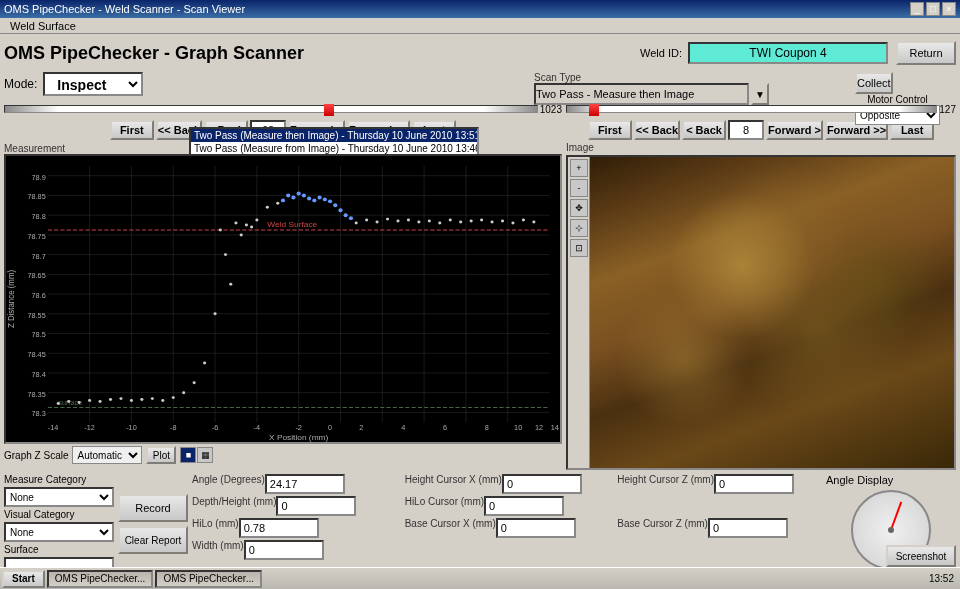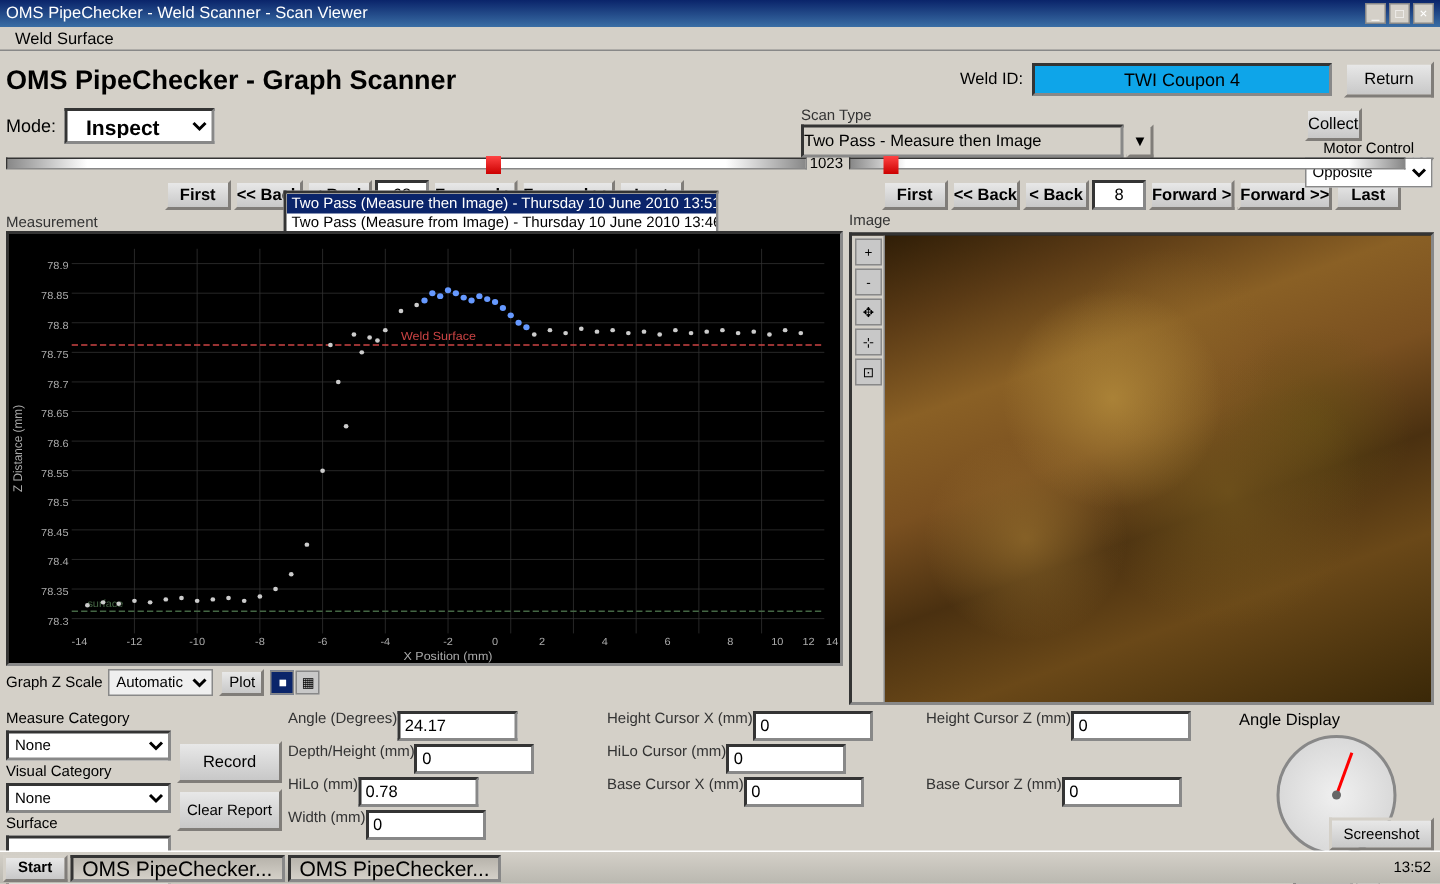--- a/index.html
+++ b/index.html
@@ -75,21 +75,21 @@
       flex: 1;
     }
     .weld-id-label {
       font-size: 11px;
       margin-right: 6px;
     }
     .weld-id-input {
       width: 200px;
       height: 22px;
       border: 2px inset #888;
-      background: #0ea5e9;
+      background: #5eead4;
       font-size: 12px;
       text-align: center;
       padding: 0 4px;
     }
     .return-btn {
       margin-left: 8px;
       width: 60px;
       height: 24px;
       background: linear-gradient(to bottom, #e8e8e8, #c8c8c8);
       border: 2px outset #d4d0c8;
@@ -515,21 +515,21 @@
       cursor: pointer;
       font-size: 10px;
       font-weight: bold;
     }
     .taskbar-item {
       height: 18px;
       padding: 0 6px;
       background: linear-gradient(to bottom, #b8b4ac, #d4d0c8);
       border: 2px inset #888;
       cursor: pointer;
-      font-size: 14px;
+      font-size: 10px;
       display: flex;
       align-items: center;
     }
     .taskbar-clock {
       margin-left: auto;
       font-size: 10px;
       padding: 0 4px;
     }
 
     
@@ -593,21 +593,21 @@
     </div>
 
     <div style="position:absolute; left:530px; top:0; display:flex; flex-direction:column;">
       <span style="font-size:10px; color:#333;">Scan Type</span>
       <div style="display:flex; align-items:center; gap:2px;">
         <input type="text" style="width: 215px; height: 22px; border: 2px inset rgb(136, 136, 136); background: rgb(212, 208, 200); font-size: 11px;" value="Two Pass - Measure then Image">
         <button style="width:18px; height:22px; background:#d4d0c8; border:2px outset #d4d0c8; cursor:pointer; font-size:10px;">▼</button>
       </div>
     </div>
 
-    <div style="position:absolute; right:1px; top:0; width:85px;">
+    <div style="position:absolute; right:16px; top:0; width:85px;">
       <button class="collect-btn">Collect</button>
       <div class="motor-control-label">Motor Control</div>
       <select class="motor-dropdown" style="width:100%;">
         <option>Opposite</option>
       </select>
     </div>
   </div>
 
   <div class="panels-row">
 

